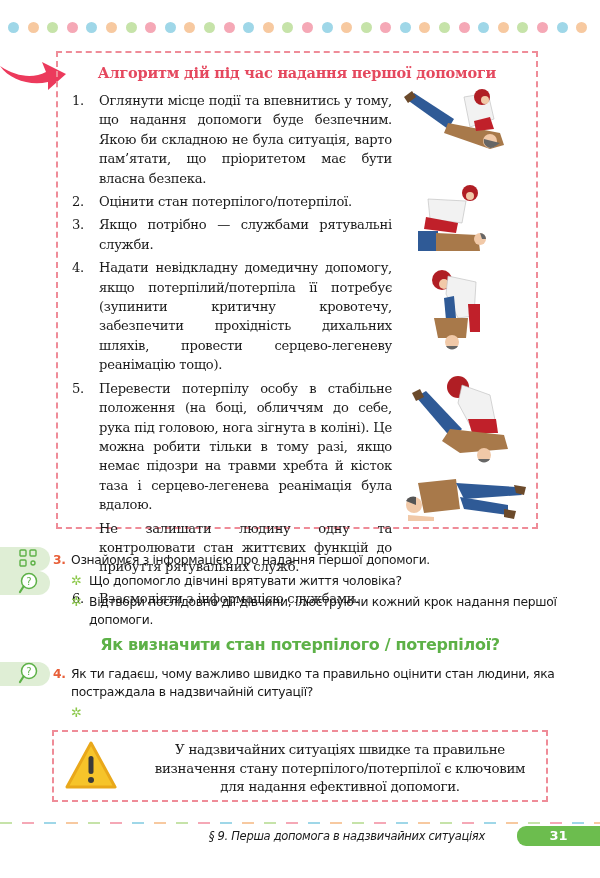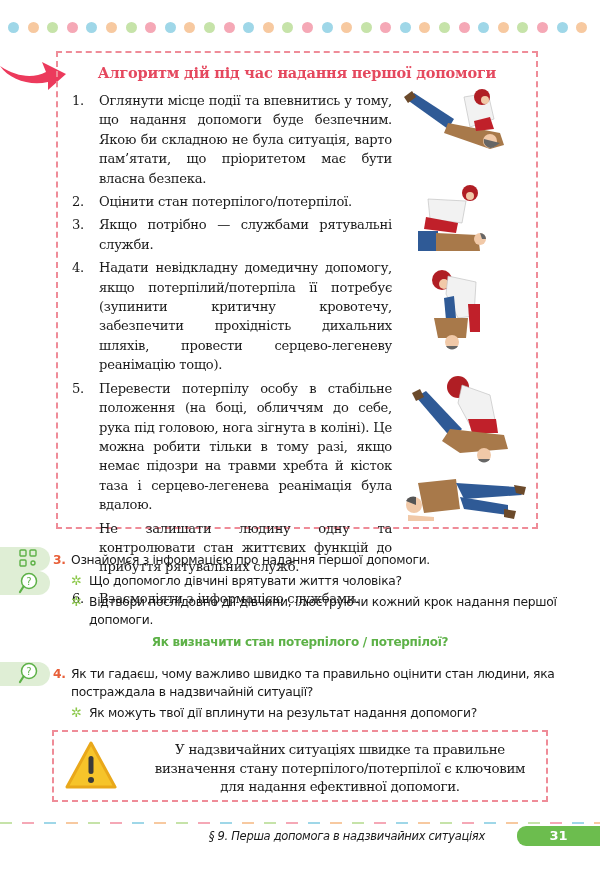--- a/index.html
+++ b/index.html
@@ -15,21 +15,21 @@
   .algo-text { flex: 1; text-align: justify; }
   .algo-sub { margin-left: 27px; margin-bottom: 12px; text-align: justify; }
   .pic { position: absolute; }
   .sidetab { position: absolute; left: 0; width: 50px; height: 24px; background: #dfeed5; border-radius: 0 12px 12px 0; }
   .side-icon { position: absolute; }
   .task { position: absolute; left: 53px; width: 530px; font-family: "DejaVu Sans", sans-serif; font-size: 12.3px; line-height: 18px; letter-spacing: -0.3px; }
   .task-num { color: #e8603a; font-weight: bold; position: absolute; left: 0; }
   .task-text { margin-left: 18px; display: block; }
   .bullet { display: flex; margin-left: 18px; margin-top: 3px; }
   .bullet-icon { width: 18px; flex: 0 0 18px; color: #8cc84b; font-size: 13px; line-height: 18px; }
-  .section-title { position: absolute; left: 0; width: 600px; top: 635px; text-align: center; font-family: "DejaVu Sans", sans-serif; font-weight: bold; font-size: 12px; color: #5db147; letter-spacing: -0.3px; }
+  .section-title { position: absolute; left: 0; width: 600px; top: 635px; text-align: center; font-family: "DejaVu Sans", sans-serif; font-weight: bold; font-size: 16px; color: #5db147; letter-spacing: -0.3px; }
   .note-box { position: absolute; left: 52px; top: 730px; width: 496px; height: 72px; border: 2px dashed #ef8c98; box-sizing: border-box; }
   .note-text { position: absolute; left: 90px; right: 10px; top: 9px; text-align: center; font-family: "DejaVu Serif", serif; font-size: 13.4px; line-height: 18.5px; letter-spacing: -0.3px; }
   .footer-line { position: absolute; top: 822px; left: 0; width: 600px; height: 3px; display: flex; gap: 10px; }
   .dash { width: 12px; height: 2px; flex: 0 0 12px; }
   .footer-text { position: absolute; top: 829px; right: 115px; font-family: "DejaVu Sans", sans-serif; font-style: italic; font-size: 11.5px; color: #1a1a1a; letter-spacing: -0.3px; text-align: center; }
   .page-num { position: absolute; top: 826px; left: 517px; width: 83px; height: 20px; background: #6cbd4e; border-radius: 9px 0 0 9px; color: #fff; font-family: "DejaVu Sans", sans-serif; font-weight: bold; font-size: 13px; line-height: 20px; text-align: center; }
 </style>
 </head>
 <body>
 
@@ -191,21 +191,20 @@
   <circle cx="11" cy="9" r="7.5" fill="#fff" stroke="#5db147" stroke-width="1.5"></circle>
   <line x1="5.5" y1="14.5" x2="2" y2="20" stroke="#5db147" stroke-width="2.2" stroke-linecap="round"></line>
   <text x="11" y="12.5" font-size="10" text-anchor="middle" fill="#5db147" font-family="DejaVu Sans, sans-serif">?</text>
 </svg>
 
 <div class="task" style="top:665px;">
   <span class="task-num">4.</span>
   <span class="task-text">Як ти гадаєш, чому важливо швидко та правильно оцінити стан людини, яка постраждала в надзвичайній ситуації?</span>
   <div class="bullet">
     <span class="bullet-icon">✲</span>
-    <span>Як можуть твої дії вплинути на результат надання допомоги?</span>
   </div>
 </div>
 
 <div class="note-box">
   <svg style="position:absolute; left:10px; top:8px; width:54px; height:52px;" viewBox="0 0 54 52">
     <path d="M27 3 L 51 47 L 3 47 Z" fill="#f6c42a" stroke="#e9a81a" stroke-width="3" stroke-linejoin="round"></path>
     <rect x="24.5" y="16" width="5" height="18" rx="2.5" fill="#3a3a3a"></rect>
     <circle cx="27" cy="40" r="3" fill="#3a3a3a"></circle>
   </svg>
   <div class="note-text">У надзвичайних ситуаціях швидке та правильне визначення стану потерпілого/потерпілої є ключовим для надання ефективної допомоги.</div>

